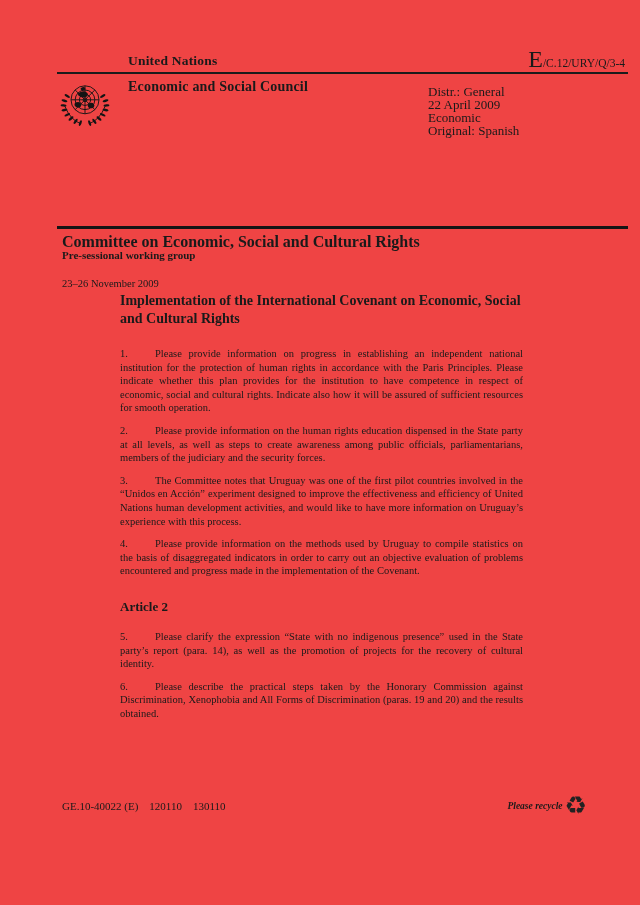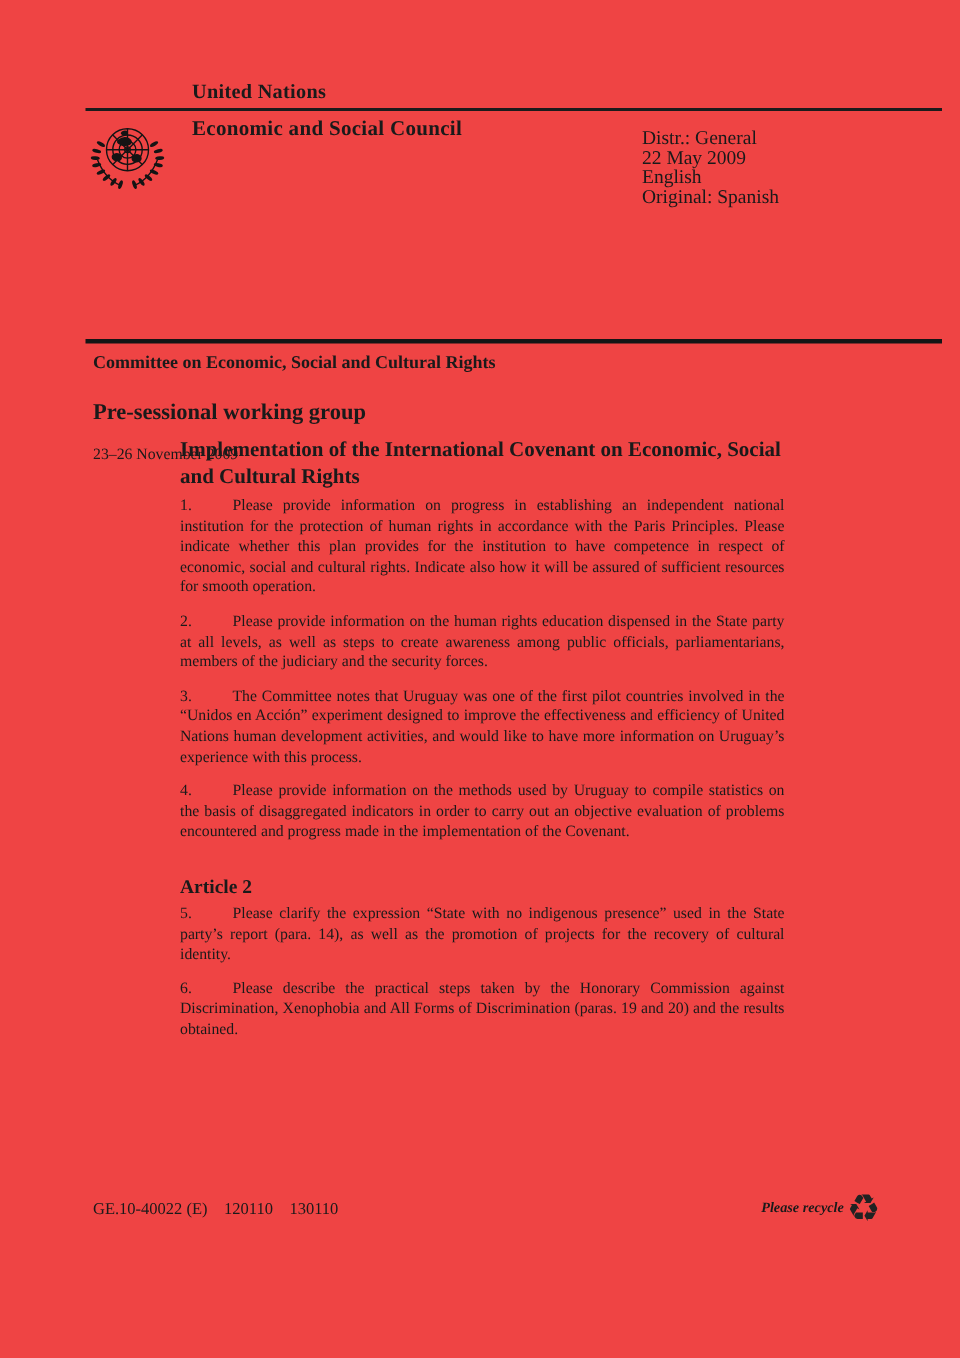--- a/index.html
+++ b/index.html
@@ -38,45 +38,45 @@
   .distr-block {
     position: absolute; left: 428px; top: 85px;
     font-size: 13px; line-height: 13px;
   }
   
   .rule-thick {
     position: absolute; left: 57px; top: 226px; width: 571px; height: 3px;
     background: #151515;
   }
   .committee-block { position: absolute; left: 62px; top: 234px; }
-  .committee-name { font-size: 12px; font-weight: bold; line-height: 15px; }
-  .working-group  { font-size: 15px; font-weight: bold; line-height: 13px; margin-top: 20px; }
+  .committee-name { font-size: 16px; font-weight: bold; line-height: 15px; }
+  .working-group  { font-size: 11px; font-weight: bold; line-height: 13px; }
   .session-dates  { font-size: 10.5px; line-height: 13px; margin-top: 15px; }
   
   .content {
     position: absolute; left: 120px; top: 292px; width: 403px;
   }
   .doc-title {
     font-size: 14px; font-weight: bold; line-height: 18px;
-    margin-bottom: 3px;
+    margin-bottom: 19px;
   }
   .doc-subtitle {
     font-size: 12px; font-weight: bold; line-height: 15.5px;
     margin-bottom: 13px;
     text-align: left;
   }
   .body-para {
     font-size: 10.5px; line-height: 13.6px;
     text-align: justify;
     margin-bottom: 9px;
   }
   .pnum { display: inline-block; width: 35px; }
   .article-heading {
     font-size: 13px; font-weight: bold;
-    margin-top: 21px; margin-bottom: 4px;
+    margin-top: 21px; margin-bottom: 15px;
   }
   
   .footer-ref {
     position: absolute; left: 62px; top: 800px;
     font-size: 11px; white-space: pre;
   }
   .recycle-wrap {
     position: absolute; right: 53px; top: 793px;
     display: flex; align-items: center;
   }
@@ -88,20 +88,23 @@
     font-family: "DejaVu Sans", sans-serif;
     font-size: 25px; line-height: 1; color: #222;
   }
 </style>
 </head>
 <body>
 
 <div class="page">
 
   <div class="org-name">United Nations</div>
+  <div class="doc-symbol">
+    <span class="big">E</span><span class="small">/C.12/URY/Q/3-4</span>
+  </div>
   <div class="rule-thin"></div>
 
   <svg class="emblem" viewBox="0 0 120 110" xmlns="http://www.w3.org/2000/svg">
     <g stroke="#141414" fill="none" stroke-width="2">
       <circle cx="60" cy="46" r="30"></circle>
       <circle cx="60" cy="46" r="21"></circle>
       <circle cx="60" cy="46" r="12"></circle>
       <circle cx="60" cy="46" r="4"></circle>
       <line x1="30" y1="46" x2="90" y2="46"></line>
       <line x1="60" y1="16" x2="60" y2="76"></line>
@@ -135,22 +138,22 @@
     <g stroke="#141414" fill="none" stroke-width="2">
       <path d="M50 97 Q28 88 17 60"></path>
       <path d="M70 97 Q92 88 103 60"></path>
     </g>
   </svg>
 
   <h1 class="council-title">Economic and Social Council</h1>
 
   <div class="distr-block">
     <div>Distr.: General</div>
-    <div>22 May 2009</div>
-    <div>English</div>
+    <div>22 April 2009</div>
+    <div>Economic</div>
     <div>Original: Spanish</div>
   </div>
 
   <div class="rule-thick"></div>
   <div class="committee-block">
     <div class="committee-name">Committee on Economic, Social and Cultural Rights</div>
     <div class="working-group">Pre-sessional working group</div>
     <div class="session-dates">23–26 November 2009</div>
   </div>
 

